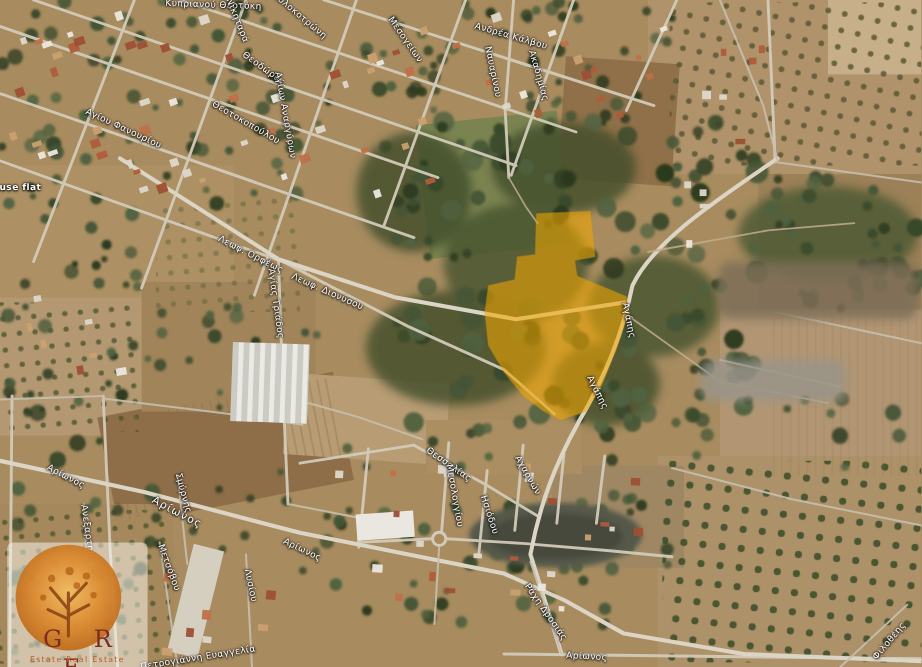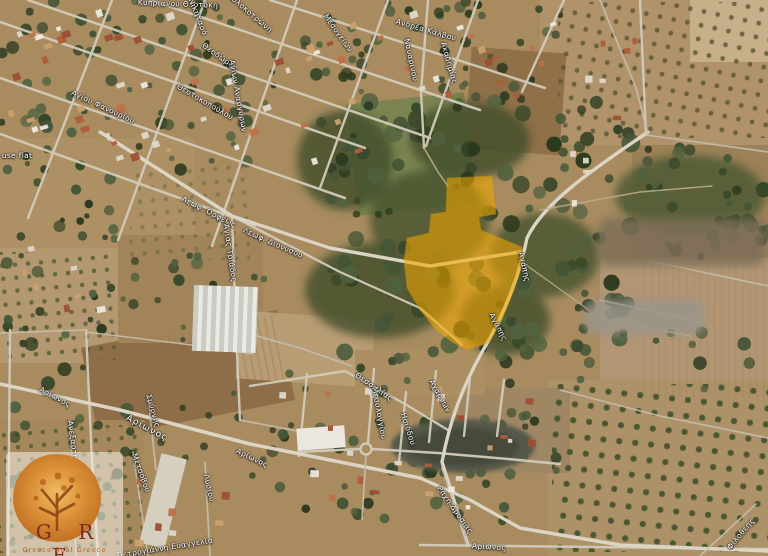--- a/index.html
+++ b/index.html
@@ -793,21 +793,21 @@
     <div class="slabel" style="left: 198px; top: 17px; transform: translate(-50%, -50%) rotate(68deg);"><span>Νικηταρά</span></div>
     <div class="slabel" style="left: 250px; top: 13px; transform: translate(-50%, -50%) rotate(40deg);"><span>Κολοκοτρώνη</span></div>
     <div class="slabel" style="left: 338px; top: 33px; transform: translate(-50%, -50%) rotate(55deg);"><span>Μεσογείων</span></div>
     <div class="slabel" style="left: 426px; top: 30px; transform: translate(-50%, -50%) rotate(16deg);"><span>Ανδρέα Κάλβου</span></div>
     <div class="slabel" style="left: 411px; top: 60px; transform: translate(-50%, -50%) rotate(78deg);"><span>Ναυαρίνου</span></div>
     <div class="slabel" style="left: 449px; top: 63px; transform: translate(-50%, -50%) rotate(74deg);"><span>Ακαδημίας</span></div>
     <div class="slabel" style="left: 220px; top: 57px; transform: translate(-50%, -50%) rotate(36deg);"><span>Θεοδώρας</span></div>
     <div class="slabel" style="left: 205px; top: 102px; transform: translate(-50%, -50%) rotate(30deg);"><span>Θεοτοκοπούλου</span></div>
     <div class="slabel" style="left: 103px; top: 107px; transform: translate(-50%, -50%) rotate(25deg);"><span>Αγίου Φανουρίου</span></div>
     <div class="slabel" style="left: 238px; top: 96px; transform: translate(-50%, -50%) rotate(80deg);"><span>Αγίων Αναργύρων</span></div>
-    <div class="slabel" style="left: 17px; top: 156px; transform: translate(-50%, -50%) rotate(0deg);"><span>use flat</span></div>
+    <div class="slabel" style="left: 17px; top: 156px; transform: translate(-50%, -50%) rotate(0deg); font-weight: bold;"><span>use flat</span></div>
     <div class="slabel" style="left: 209px; top: 212px; transform: translate(-50%, -50%) rotate(27deg);"><span>Λεωφ. Ορφέως</span></div>
     <div class="slabel" style="left: 273px; top: 243px; transform: translate(-50%, -50%) rotate(24deg);"><span>Λεωφ. Διονύσου</span></div>
     <div class="slabel" style="left: 230px; top: 253px; transform: translate(-50%, -50%) rotate(82deg);"><span>Αγίας Τριάδος</span></div>
     <div class="slabel" style="left: 524px; top: 267px; transform: translate(-50%, -50%) rotate(78deg);"><span>Αγάπης</span></div>
     <div class="slabel" style="left: 498px; top: 327px; transform: translate(-50%, -50%) rotate(63deg);"><span>Αγάπης</span></div>
     <div class="slabel" style="left: 55px; top: 397px; transform: translate(-50%, -50%) rotate(28deg);"><span>Αρίωνος</span></div>
     <div class="slabel major" style="left: 147px; top: 428px; transform: translate(-50%, -50%) rotate(28deg);"><span>Αρίωνος</span></div>
     <div class="slabel" style="left: 252px; top: 458px; transform: translate(-50%, -50%) rotate(26deg);"><span>Αρίωνος</span></div>
     <div class="slabel" style="left: 74px; top: 449px; transform: translate(-50%, -50%) rotate(82deg);"><span>Ανεξαρτησίας</span></div>
     <div class="slabel" style="left: 153px; top: 411px; transform: translate(-50%, -50%) rotate(75deg);"><span>Σμύρνης</span></div>
@@ -836,14 +836,14 @@
     <g fill="#b05a14" opacity=".7">
       <circle cx="37" cy="30" r="3"></circle>
         <circle cx="52" cy="24" r="3.4"></circle>
         <circle cx="66" cy="28" r="3"></circle>
       <circle cx="30" cy="46" r="2.6"></circle>
         <circle cx="72" cy="44" r="2.6"></circle>
         <circle cx="58" cy="36" r="2.8"></circle>
     </g>
   </svg>
   <div class="wm-initials">G R E</div>
-  <div class="wm-sub">Greece Real Greece</div>
+  <div class="wm-sub">Estate Real Estate</div>
 </div>
 
 </body></html>

